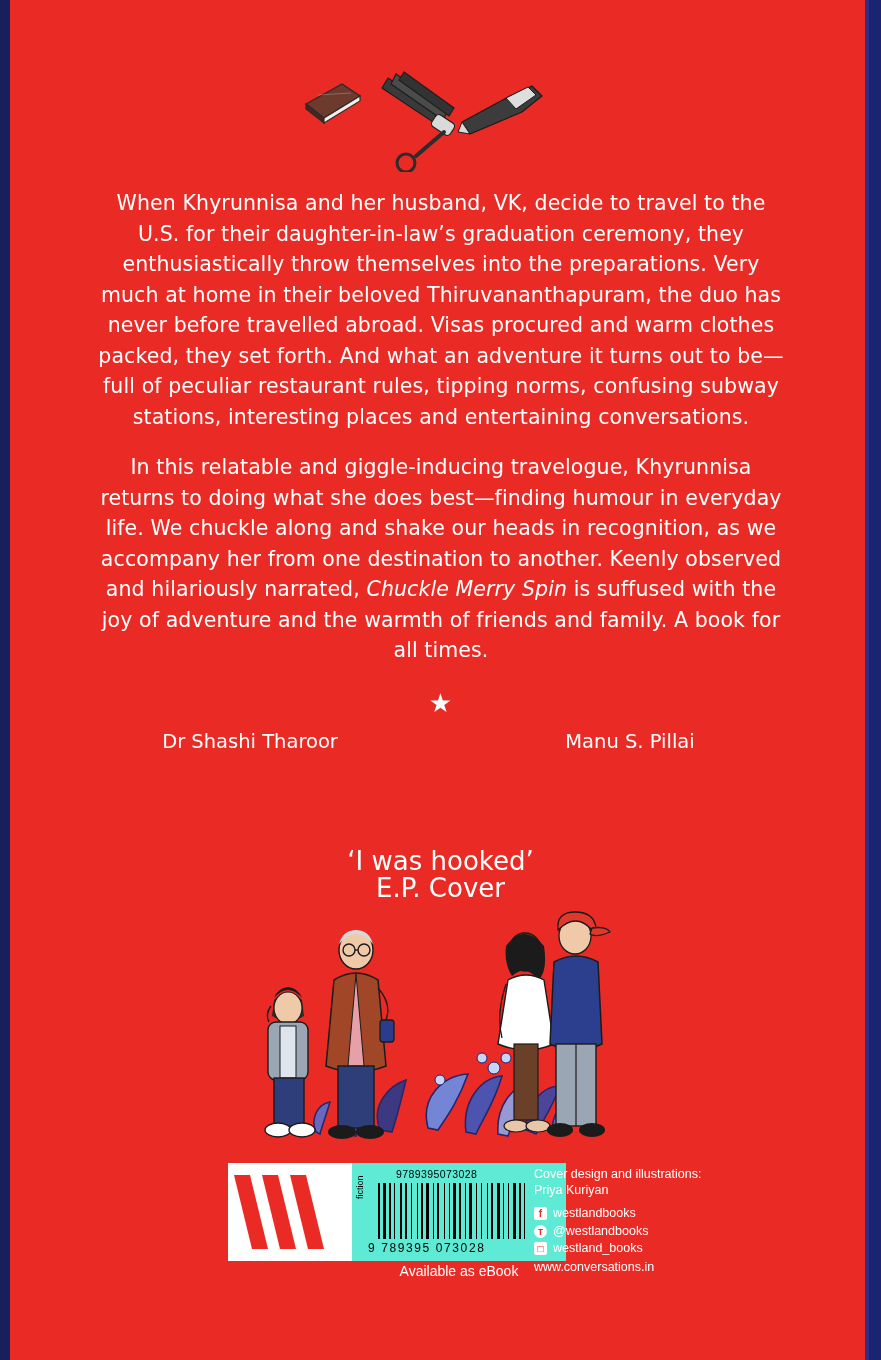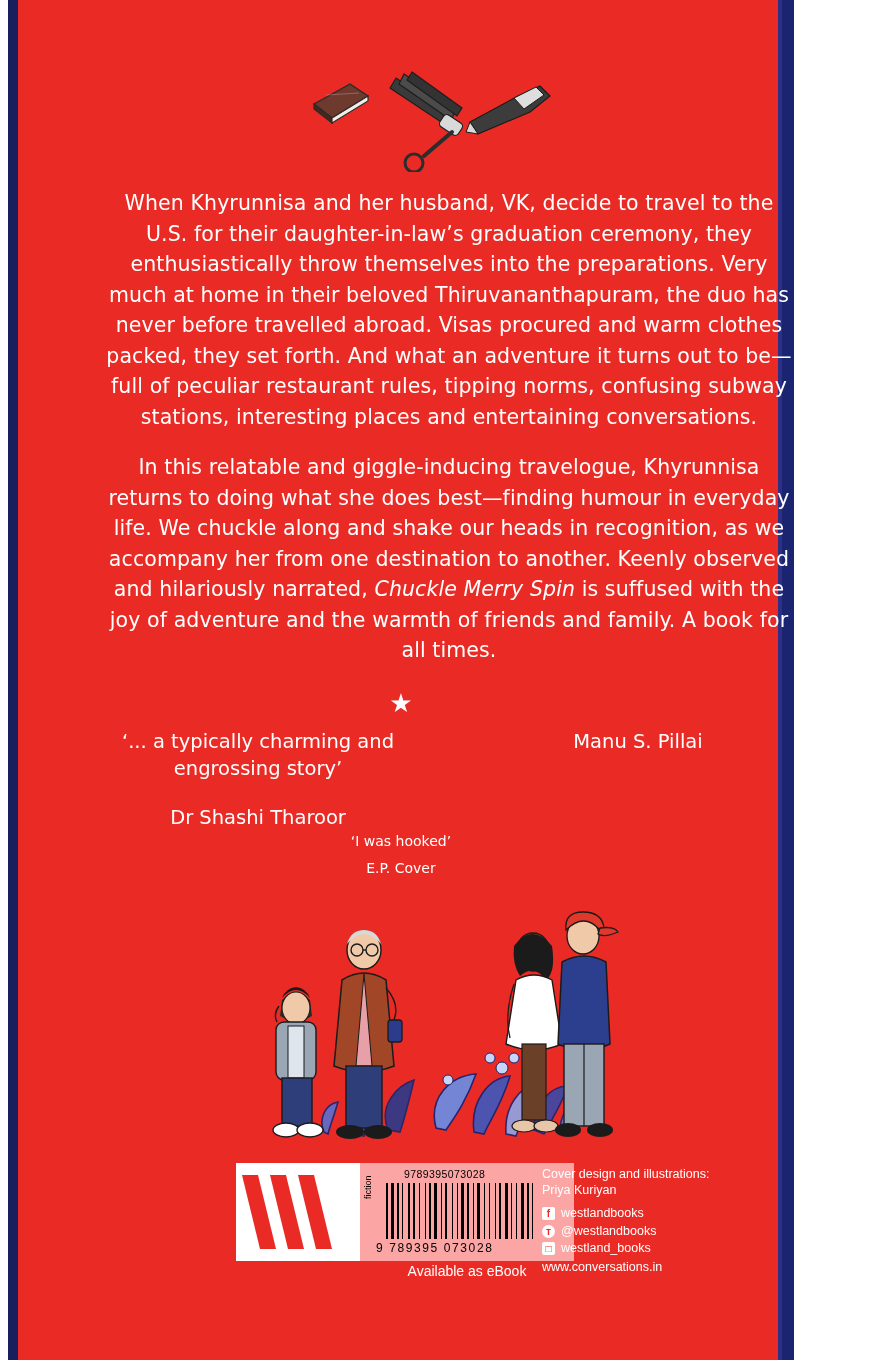--- a/index.html
+++ b/index.html
@@ -8,26 +8,25 @@
     background: #ffffff;
   }
   body {
     width: 881px;
     height: 1360px;
     font-family: "DejaVu Sans", sans-serif;
     overflow: hidden;
   }
   .cover {
     position: relative;
-    width: 786px;
+    width: 881px;
     height: 1360px;
     background: #ea2b25;
     box-sizing: border-box;
     overflow: hidden;
-    margin-left: 8px;
   }
   
   .spine-left {
     position: absolute;
     left: 0; top: 0;
     width: 10px; height: 100%;
     background: #17205c;
   }
   .spine-right {
     position: absolute;
@@ -92,24 +91,24 @@
     text-align: center;
     font-size: 19.5px;
     line-height: 27px;
   }
   .praise-quote { margin-bottom: 22px; }
   .praise-name { font-size: 19.5px; }
 
   .praise-center {
     position: absolute;
     left: 0; right: 0;
-    top: 828px;
-    text-align: center;
-    color: #ffffff;
-    font-size: 14px;
+    top: 848px;
+    text-align: center;
+    color: #ffffff;
+    font-size: 26px;
     line-height: 27px;
   }
 
   
   .people-illustration {
     position: absolute;
     left: 230px;
     top: 880px;
     width: 430px;
     height: 290px;
@@ -129,21 +128,21 @@
     width: 124px;
     height: 98px;
     background: #ffffff;
   }
   .barcode-box {
     position: absolute;
     left: 124px;
     top: 0;
     width: 214px;
     height: 98px;
-    background: #fca5a5;
+    background: #5eead4;
     overflow: hidden;
   }
   .barcode-isbn-top {
     position: absolute;
     left: 44px;
     top: 5px;
     font-size: 10.5px;
     color: #000;
     font-family: "Liberation Sans", sans-serif;
     letter-spacing: 0.4px;
@@ -271,21 +270,20 @@
 
   <div class="blurb">
     <p>When Khyrunnisa and her husband, VK, decide to travel to the U.S. for their daughter-in-law’s graduation ceremony, they enthusiastically throw themselves into the preparations. Very much at home in their beloved Thiruvananthapuram, the duo has never before travelled abroad. Visas procured and warm clothes packed, they set forth. And what an adventure it turns out to be—full of peculiar restaurant rules, tipping norms, confusing subway stations, interesting places and entertaining conversations.</p>
     <p><span>In this relatable and giggle-inducing travelogue, Khyrunnisa returns to doing what she does best—finding humour in everyday life. We chuckle along and shake our heads in recognition, as we accompany her from one destination to another. Keenly observed and hilariously narrated, </span><i>Chuckle Merry Spin</i><span> is suffused with the joy of adventure and the warmth of friends and family. A book for all times.</span></p>
   </div>
 
   <div class="star">★</div>
 
   <div class="praise-row">
     <div class="praise-col">
-      <div class="praise-quote">‘... a typically charming and engrossing story’</div>
       <div class="praise-name">Dr Shashi Tharoor</div>
     </div>
     <div class="praise-col">
       <div class="praise-name">Manu S. Pillai</div>
     </div>
   </div>
 
   <div class="praise-center">
     <div>‘I was hooked’</div>
     <div>E.P. Cover</div>

